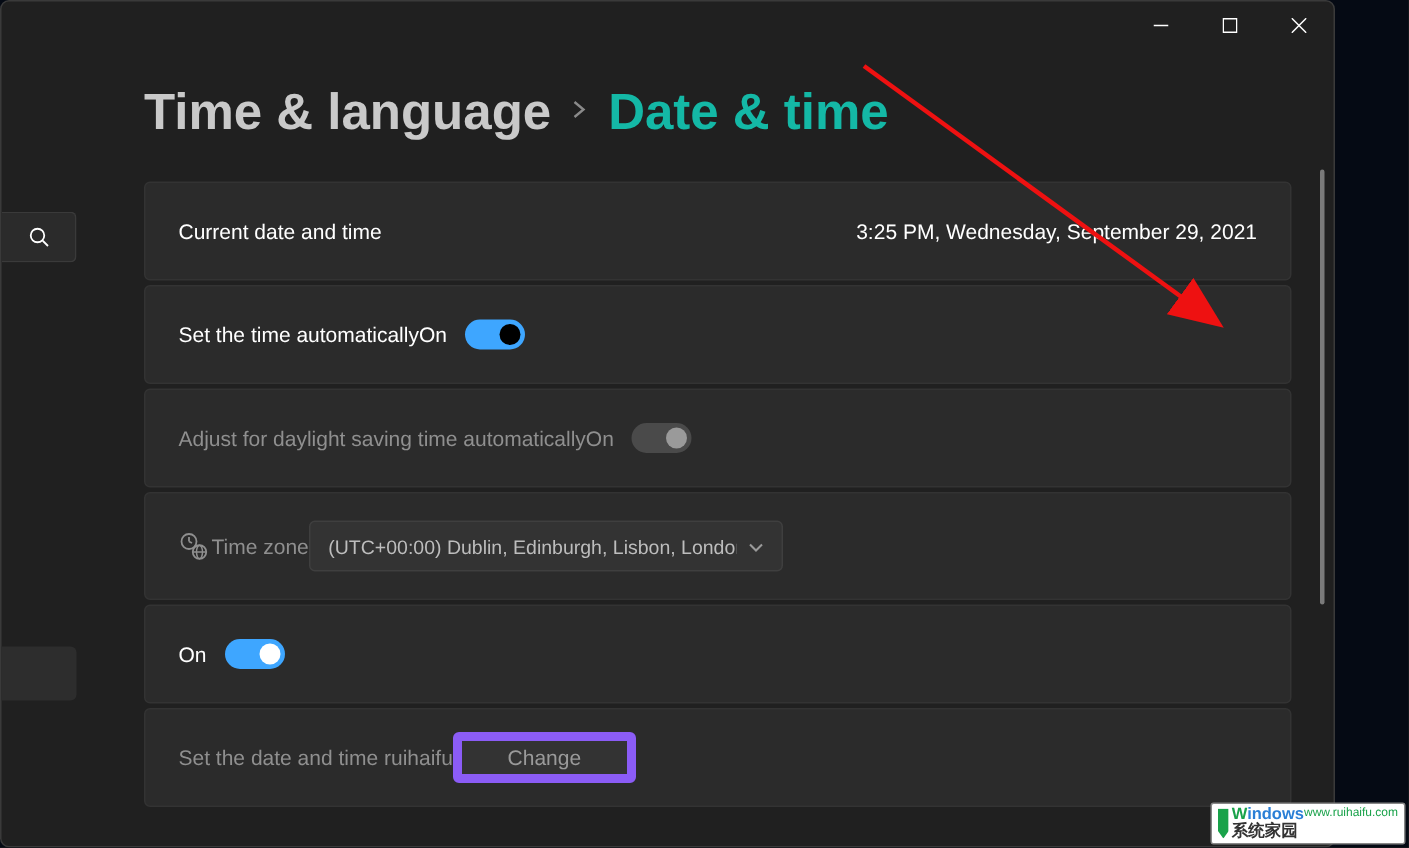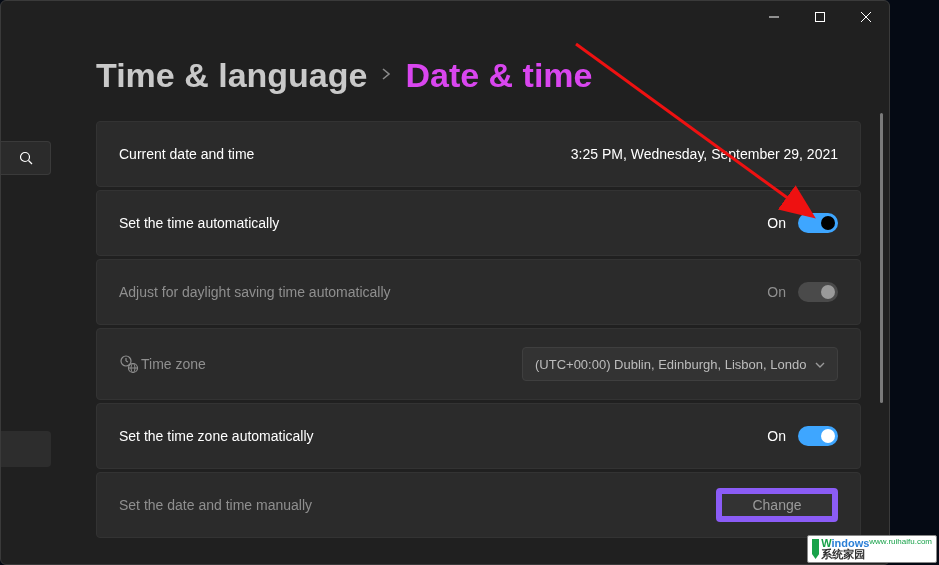--- a/index.html
+++ b/index.html
@@ -64,31 +64,30 @@
     position: absolute;
     left: 95px; right: 20px; top: 55px; bottom: 0;
   }
   .breadcrumb {
     display: flex; align-items: center; gap: 14px;
     font-size: 34px; font-weight: 600;
     margin-bottom: 26px;
   }
   .breadcrumb .parent { color: #c9c9c9; font-weight: 600; }
   .breadcrumb .chev { color: #8a8a8a; font-size: 16px; }
-  .breadcrumb .current { color: #d946ef; }
+  .breadcrumb .current { color: #14b8a6; }
 
   .cards { display: flex; flex-direction: column; gap: 3px; width: 765px; }
   .card {
     background: #2b2b2b;
     border: 1px solid #333333;
     border-radius: 4px;
     min-height: 66px;
     display: flex; align-items: center;
     padding: 0 22px;
-    justify-content: space-between;
     font-size: 14px;
   }
   .card.info { justify-content: space-between; }
   .card .left { display: flex; align-items: center; gap: 2px; }
   .muted { color: #8f8f8f; }
   .muted .left, .muted .state { color: #8f8f8f; }
 
   .state-group { display: flex; align-items: center; gap: 12px; }
   .state { font-size: 14px; }
 
@@ -261,31 +260,30 @@
           <span class="txt">(UTC+00:00) Dublin, Edinburgh, Lisbon, London</span>
           <span class="chev">
             <svg width="10" height="8" viewBox="0 0 10 8">
                 <polyline points="1,2 5,6 9,2" fill="none" stroke="#9a9a9a" stroke-width="1.4"></polyline>
               </svg>
           </span>
         </div>
       </div>
 
       <div class="card">
-        <span>Set the time zone automatically</span>
         <div class="state-group">
           <span class="state">On</span>
           <div class="toggle on white">
               <div class="knob"></div>
             </div>
         </div>
       </div>
 
       <div class="card muted">
-        <span>Set the date and time manually</span>
+        <span>Set the date and time ruihaifu</span>
         <div class="btn">
           <span>Change</span>
         </div>
       </div>
 
     </div>
   </div>
 
   <div class="scroll-track">
     <div class="scroll-thumb"></div>

